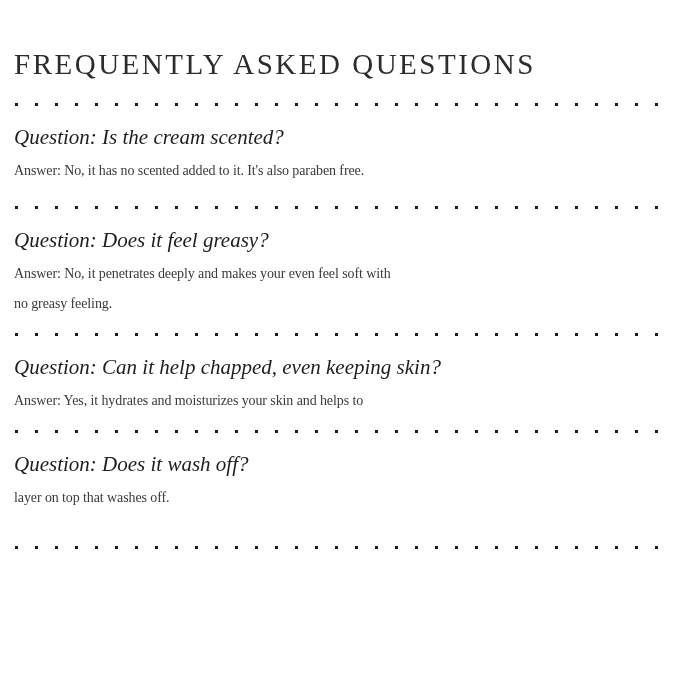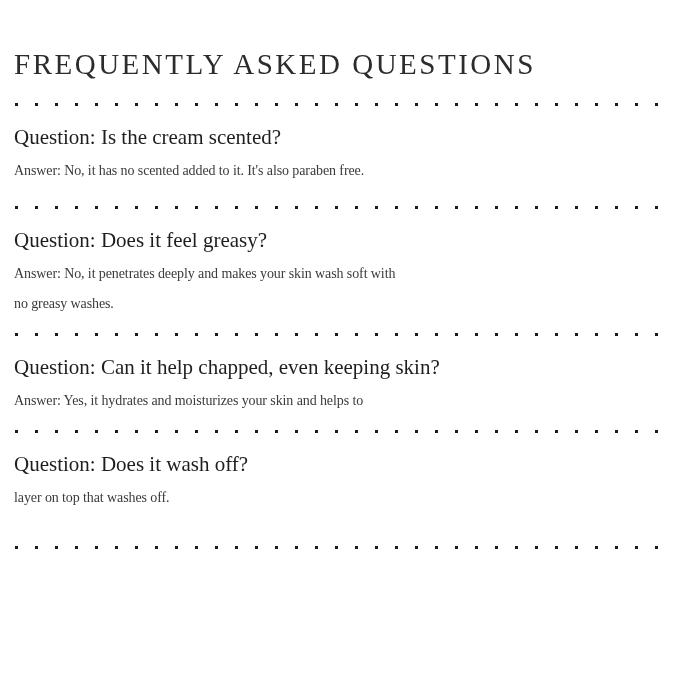--- a/index.html
+++ b/index.html
@@ -34,20 +34,21 @@
   }
   .sep-a { margin-top: 22px; }
   .sep-b { margin-top: 20px; }
   .sep-c { margin-top: 14px; }
   .sep-d { margin-top: 14px; }
   .sep-e { margin-top: 33px; }
   .faq-question {
     margin-top: 16px;
     font-size: 21px;
     line-height: 30px;
+    font-style: italic;
     color: #1e1e1e;
     white-space: nowrap;
   }
   .faq-answer {
     margin-top: 4px;
     font-size: 14px;
     line-height: 30px;
     color: #3a3a3a;
     letter-spacing: -0.1px;
   }
@@ -69,22 +70,22 @@
     <p class="faq-question">Question: Is the cream scented?</p>
     <p class="faq-answer">
       <span class="answer-line">Answer: No, it has no scented added to it. It's also paraben free.</span>
     </p>
     <div class="dotted-separator sep-b"></div>
   </section>
 
   <section class="faq-item">
     <p class="faq-question">Question: Does it feel greasy?</p>
     <p class="faq-answer">
-      <span class="answer-line">Answer: No, it penetrates deeply and makes your skin wash soft with</span>
-      <span class="answer-line">no greasy washes.</span>
+      <span class="answer-line">Answer: No, it penetrates deeply and makes your even feel soft with</span>
+      <span class="answer-line">no greasy feeling.</span>
     </p>
     <div class="dotted-separator sep-c"></div>
   </section>
 
   <section class="faq-item">
     <p class="faq-question">Question: Can it help chapped, even keeping skin?</p>
     <p class="faq-answer">
       <span class="answer-line">Answer: Yes, it hydrates and moisturizes your skin and helps to</span>
     </p>
     <div class="dotted-separator sep-d"></div>

